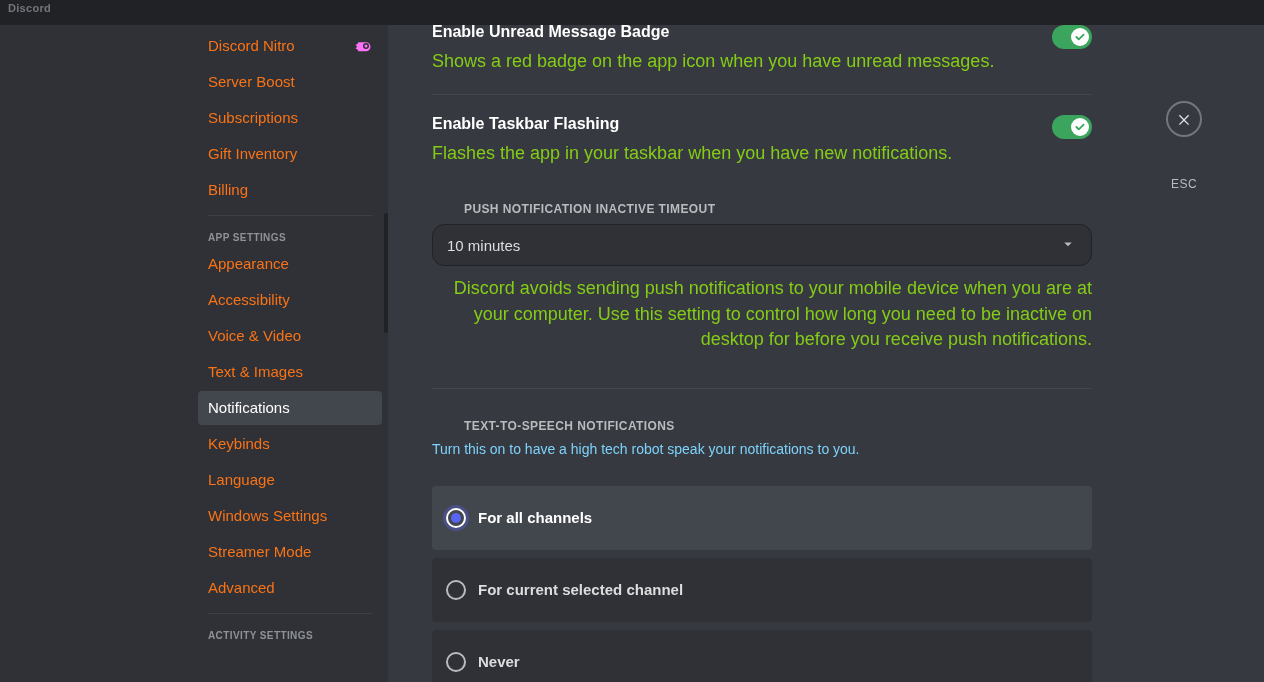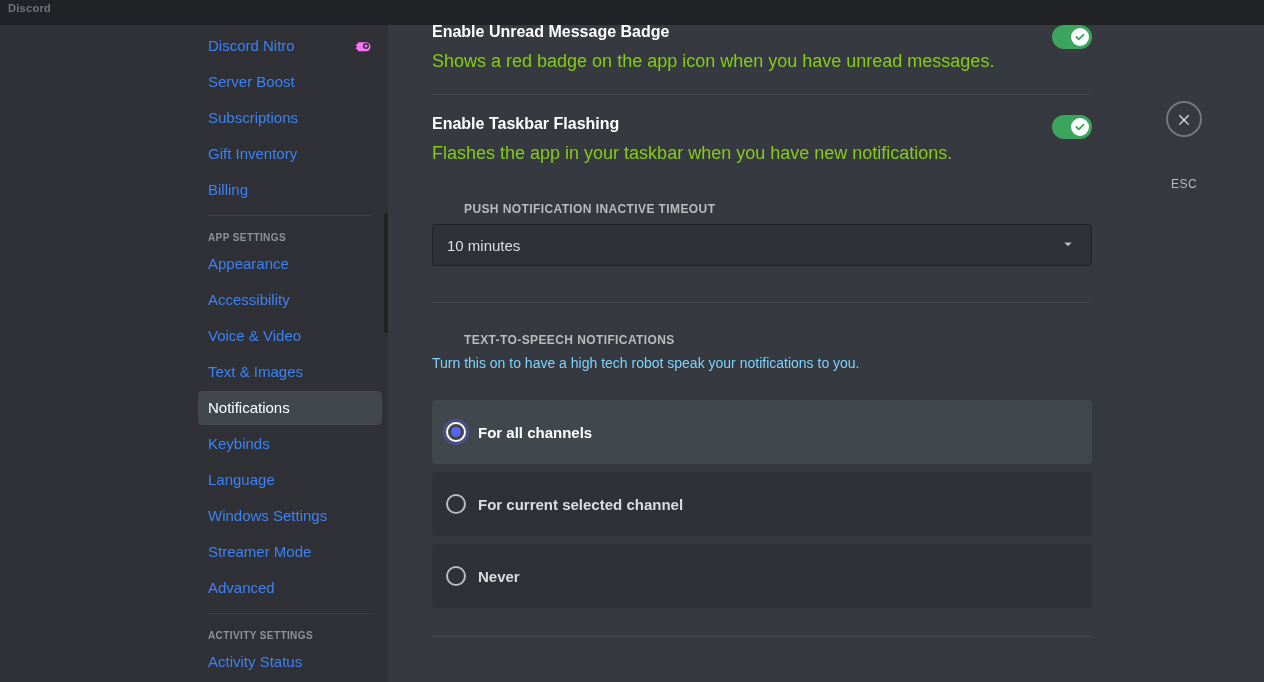--- a/index.html
+++ b/index.html
@@ -34,21 +34,21 @@
     background: #2f3136;
   }
   .sidebar {
     width: 204px;
     padding: 0 6px 60px 14px;
     overflow: hidden;
     position: relative;
   }
   .side-item {
     font-size: 15px;
-    color: #3b82f6;
+    color: #f97316;
     padding: 6px 10px;
     border-radius: 4px;
     margin-bottom: 2px;
     cursor: pointer;
     display: flex;
     align-items: center;
     justify-content: space-between;
     line-height: 22px;
   }
   .side-item.selected {
@@ -145,21 +145,21 @@
     background: #fff;
     border-radius: 50%;
     display: flex; align-items: center; justify-content: center;
   }
   .toggle .knob svg { width: 12px; height: 12px; }
   
   .select {
     width: 100%;
     background: #2f3136;
     border: 1px solid #202225;
-    border-radius: 3px;
+    border-radius: 12px;
     height: 42px;
     display: flex;
     align-items: center;
     justify-content: space-between;
     padding: 0 14px;
     color: #dcddde;
     font-size: 15px;
     cursor: pointer;
     margin-bottom: 10px;
   }
@@ -288,23 +288,20 @@
       <div class="side-item">
           <span>Streamer Mode</span>
         </div>
       <div class="side-item">
           <span>Advanced</span>
         </div>
 
       <div class="side-sep"></div>
       <div class="side-header">ACTIVITY SETTINGS</div>
 
-      <div class="side-item">
-          <span>Activity Status</span>
-        </div>
       <div class="side-item"></div>
 
       <div class="scroll-thumb"></div>
     </div>
   </div>
 
   <div class="content-wrap">
 
     <div class="content">
 
@@ -342,20 +339,21 @@
 
       <div class="section-label">PUSH NOTIFICATION INACTIVE TIMEOUT</div>
       <div class="select">
         <span>10 minutes</span>
         <span class="chev">
           <svg width="18" height="18" viewBox="0 0 24 24">
               <path fill="currentColor" d="M7 10l5 5 5-5z"></path>
             </svg>
         </span>
       </div>
+      <div class="row-desc">Discord avoids sending push notifications to your mobile device when you are at your computer. Use this setting to control how long you need to be inactive on desktop for before you receive push notifications.</div>
 
       <div class="divider" style="margin:36px 0 30px"></div>
 
       <div class="section-label">TEXT-TO-SPEECH NOTIFICATIONS</div>
       <div class="section-sub">Turn this on to have a high tech robot speak your notifications to you.</div>
 
       <div class="radio-item selected">
         <span class="radio-circle"></span>
         <span>For all channels</span>
       </div>

